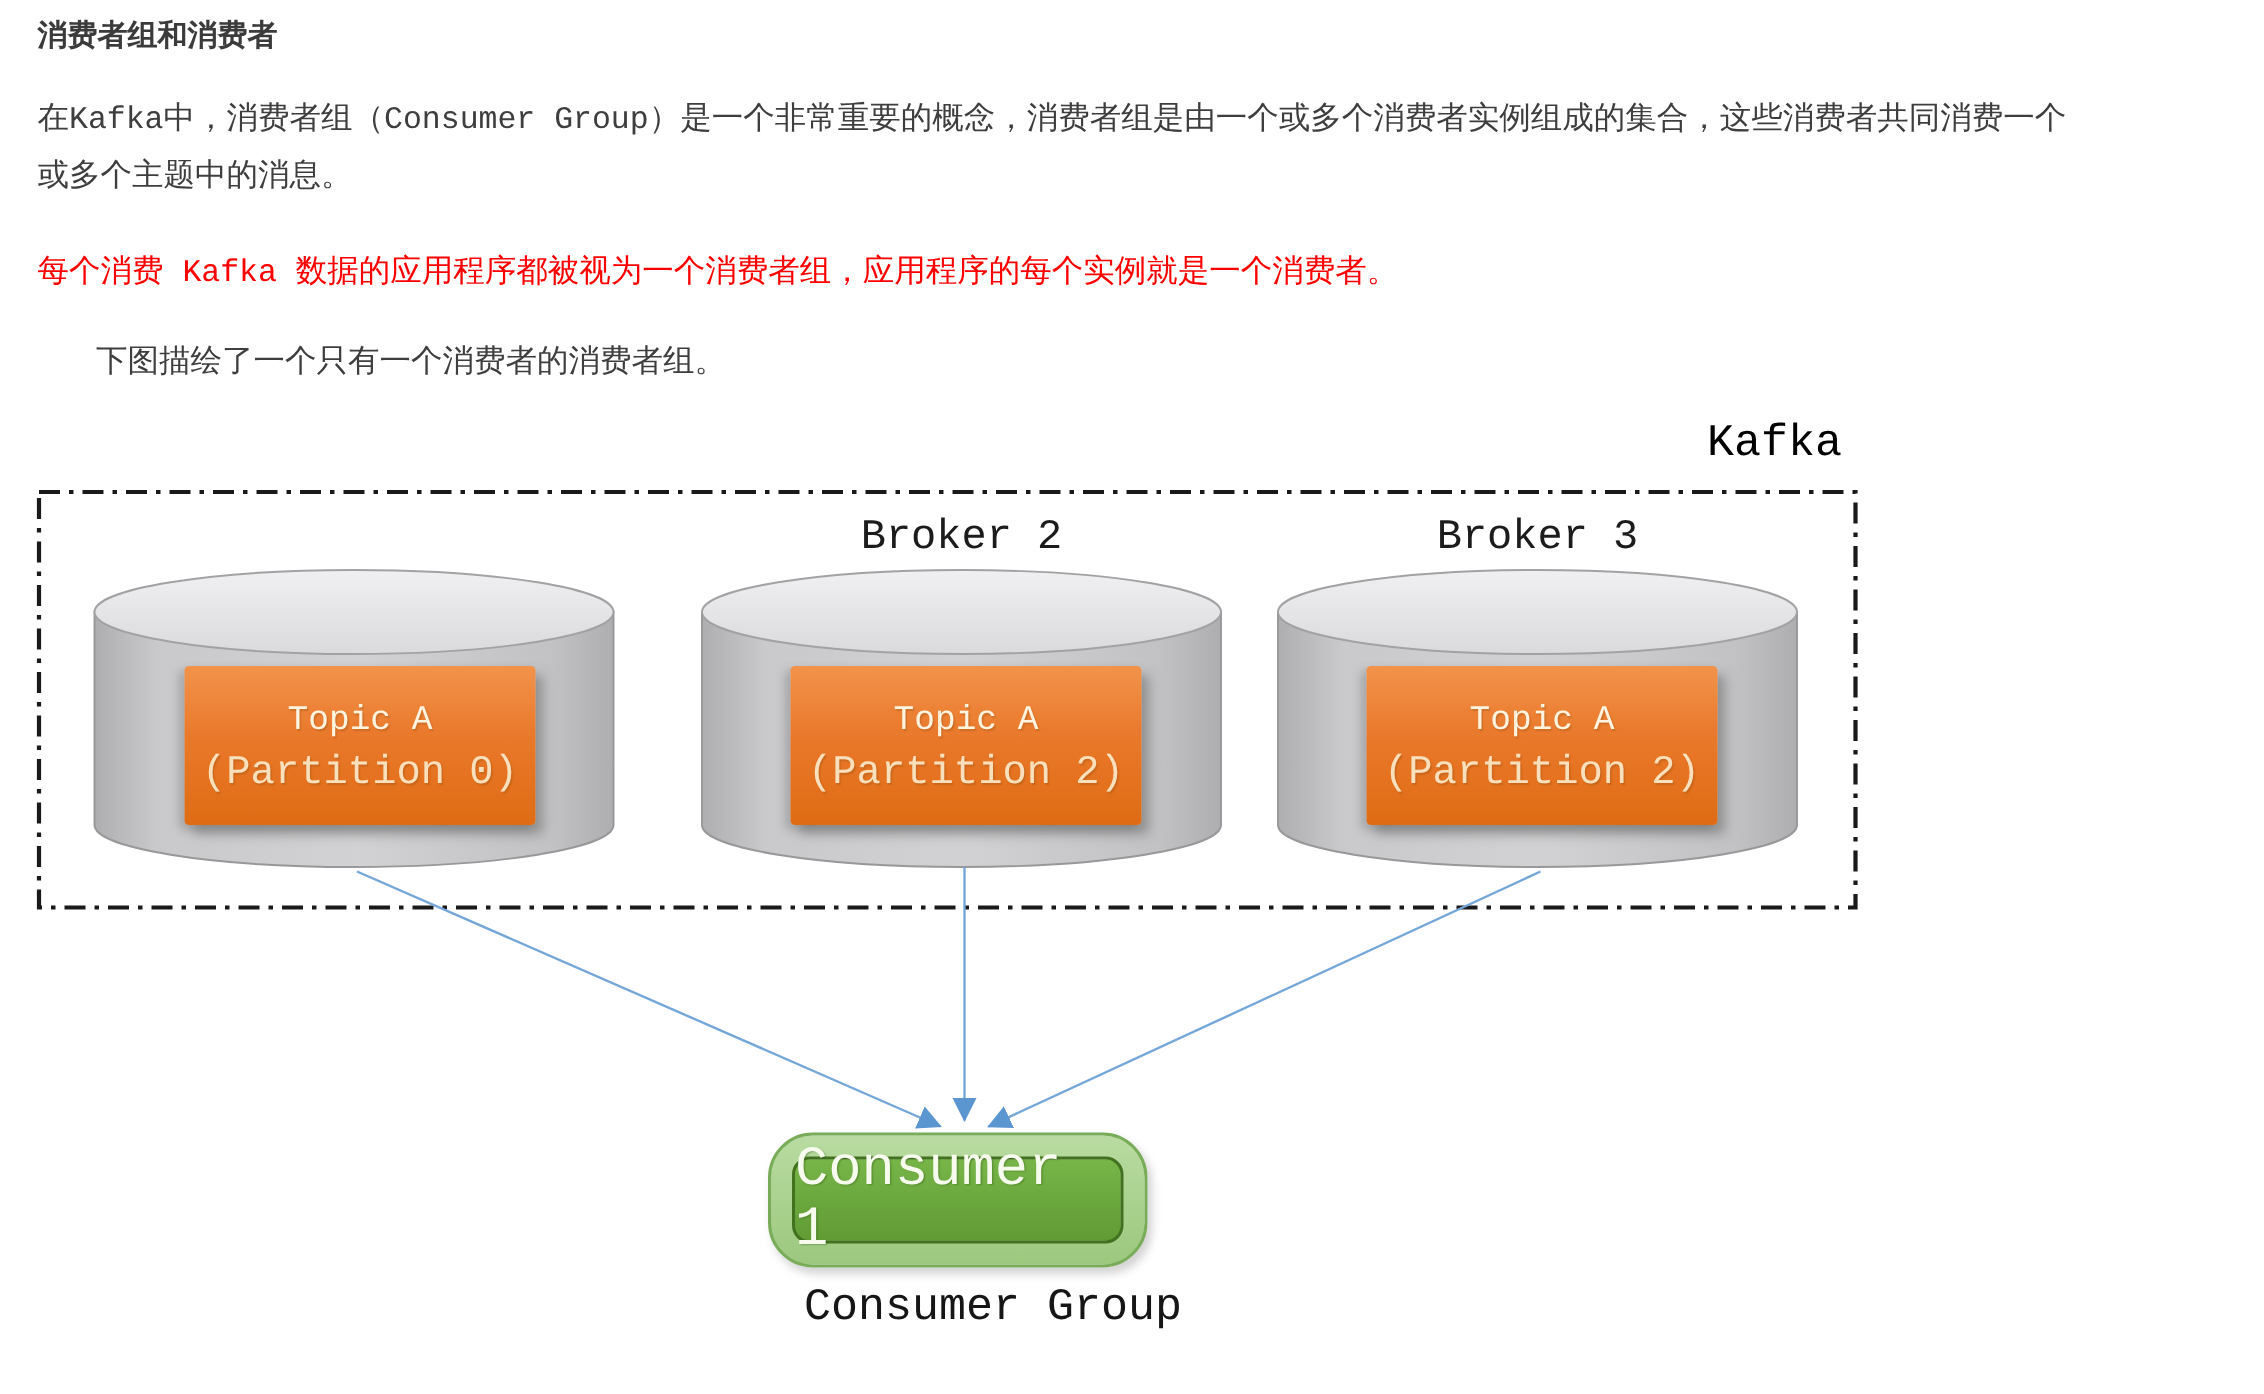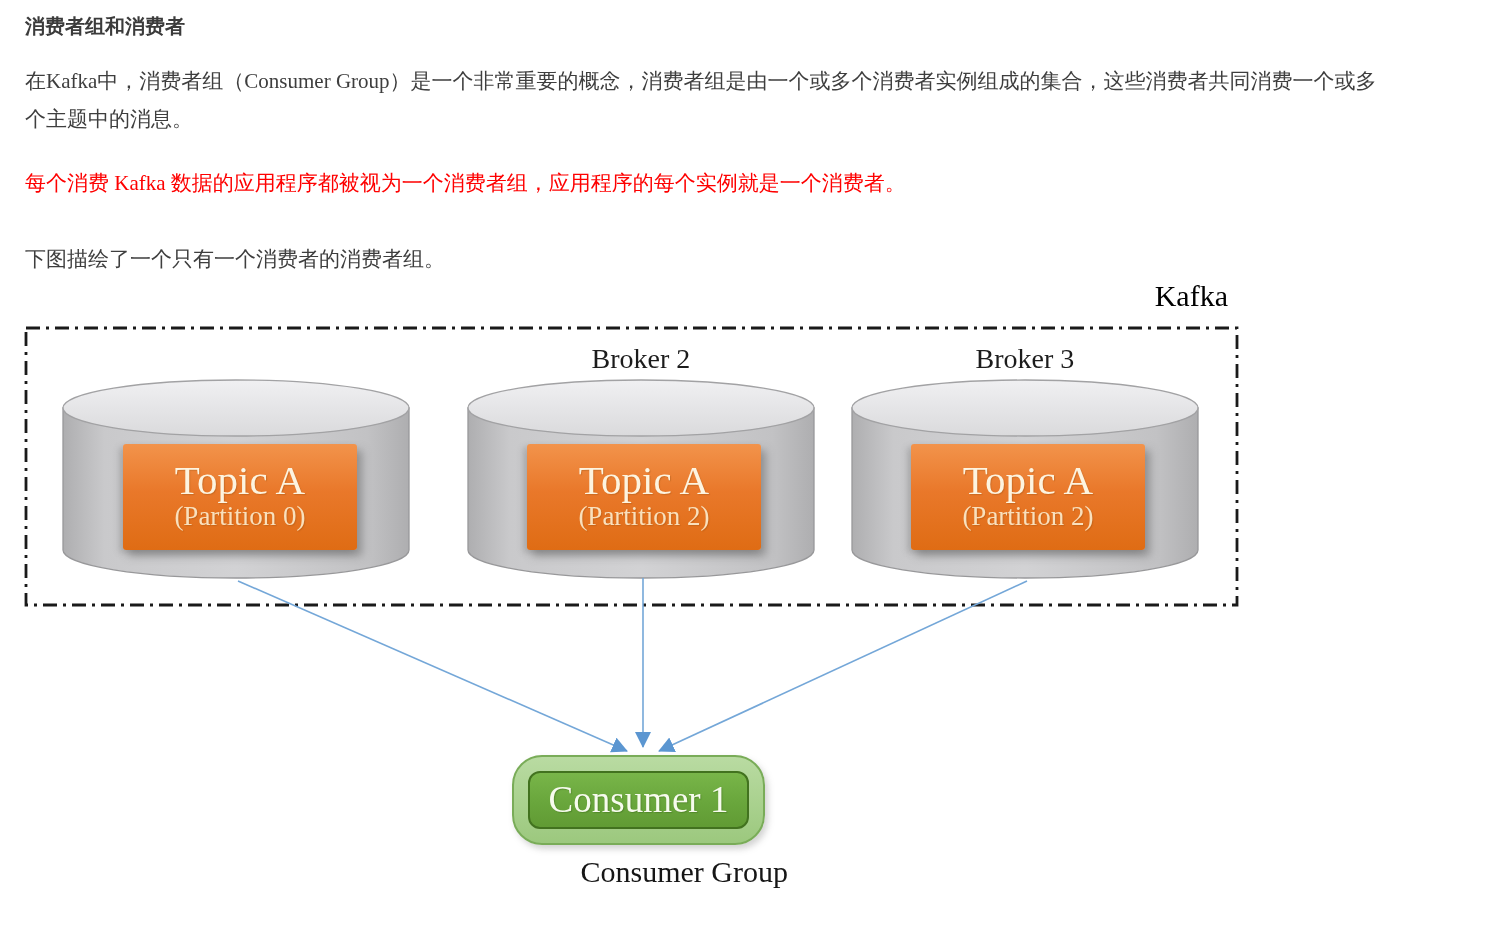--- a/index.html
+++ b/index.html
@@ -2,21 +2,21 @@
 <html><head>
 <meta charset="utf-8">
 <style>
   html, body { margin: 0; padding: 0; background: #ffffff; }
   .page {
     position: relative;
     width: 1509px;
     height: 929px;
     background: #ffffff;
     overflow: hidden;
-    font-family: Liberation Serif, serif;
+    font-family: Liberation Mono, monospace;
   }
   .heading {
     position: absolute;
     left: 25px; top: 14px;
     margin: 0;
     font-size: 20px;
     font-weight: 700;
     color: #3b3b3b;
     line-height: 24px;
   }
@@ -24,21 +24,21 @@
     position: absolute;
     left: 25px;
     margin: 0;
     width: 1372px;
     font-size: 21px;
     line-height: 38px;
     color: #3e3e3e;
   }
   .para-1 { top: 62px; }
   .para-2 { top: 164px; color: #fe0000; }
-  .para-3 { top: 240px; }
+  .para-3 { top: 224px; margin-left: 39px; }
 
   .diagram { position: absolute; left: 0; top: 0; width: 1509px; height: 929px; }
   .diagram svg { position: absolute; left: 0; top: 0; pointer-events: none; }
 
   .cluster-label {
     position: absolute;
     left: 1060px; top: 281px; width: 168px;
     text-align: right;
     font-size: 30px;
     color: #000000;
@@ -62,21 +62,21 @@
     border-radius: 3px;
     background: linear-gradient(180deg, #f2934b 0%, #e9782a 45%, #df6c14 100%);
     box-shadow: 5px 6px 8px rgba(95,95,95,0.50), -4px 3px 6px rgba(105,105,105,0.30);
     display: flex; flex-direction: column;
     align-items: center; justify-content: center;
   }
   .topic-box.t1 { left: 123px; }
   .topic-box.t2 { left: 527px; }
   .topic-box.t3 { left: 911px; }
   .topic-name {
-    font-size: 41px;
+    font-size: 23px;
     color: #fdf4e0;
     line-height: 38px;
     text-shadow: 1px 1px 1px rgba(150,80,20,0.35);
   }
   .topic-partition {
     font-size: 27px;
     color: #f9e0bd;
     line-height: 34px;
     text-shadow: 1px 1px 1px rgba(150,80,20,0.35);
   }

